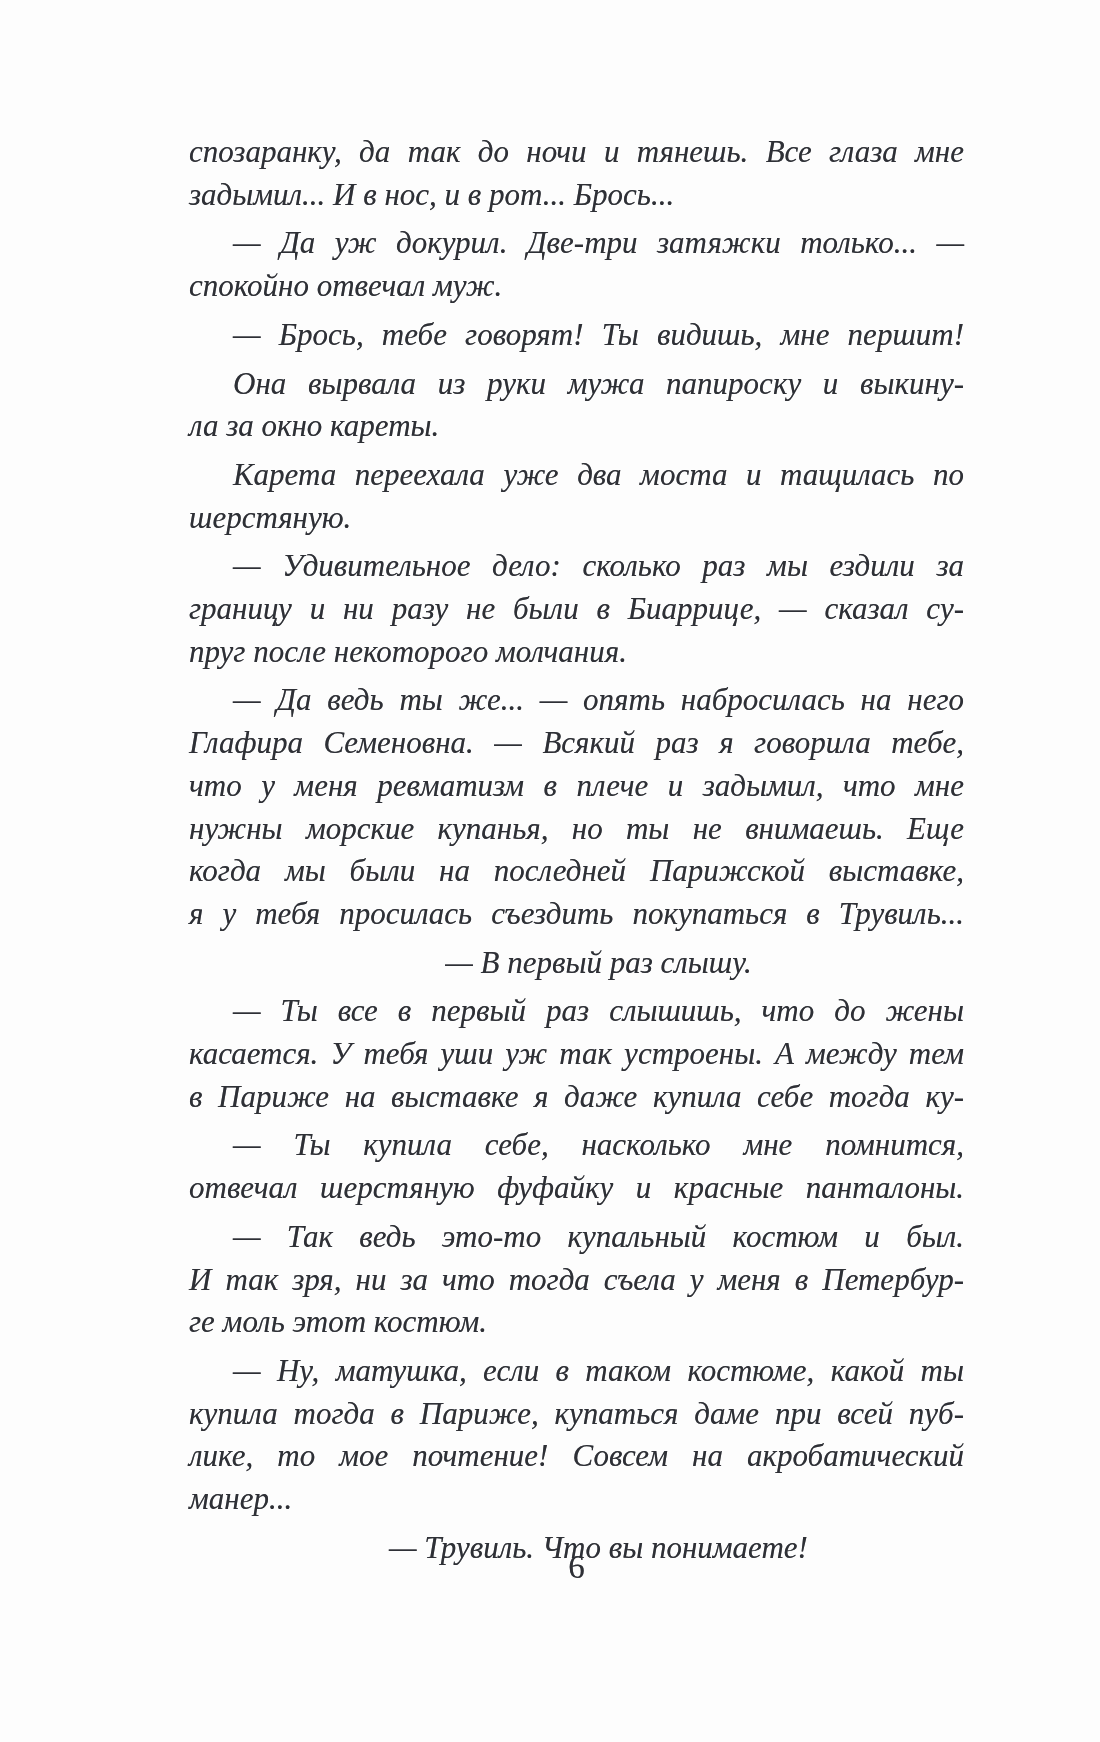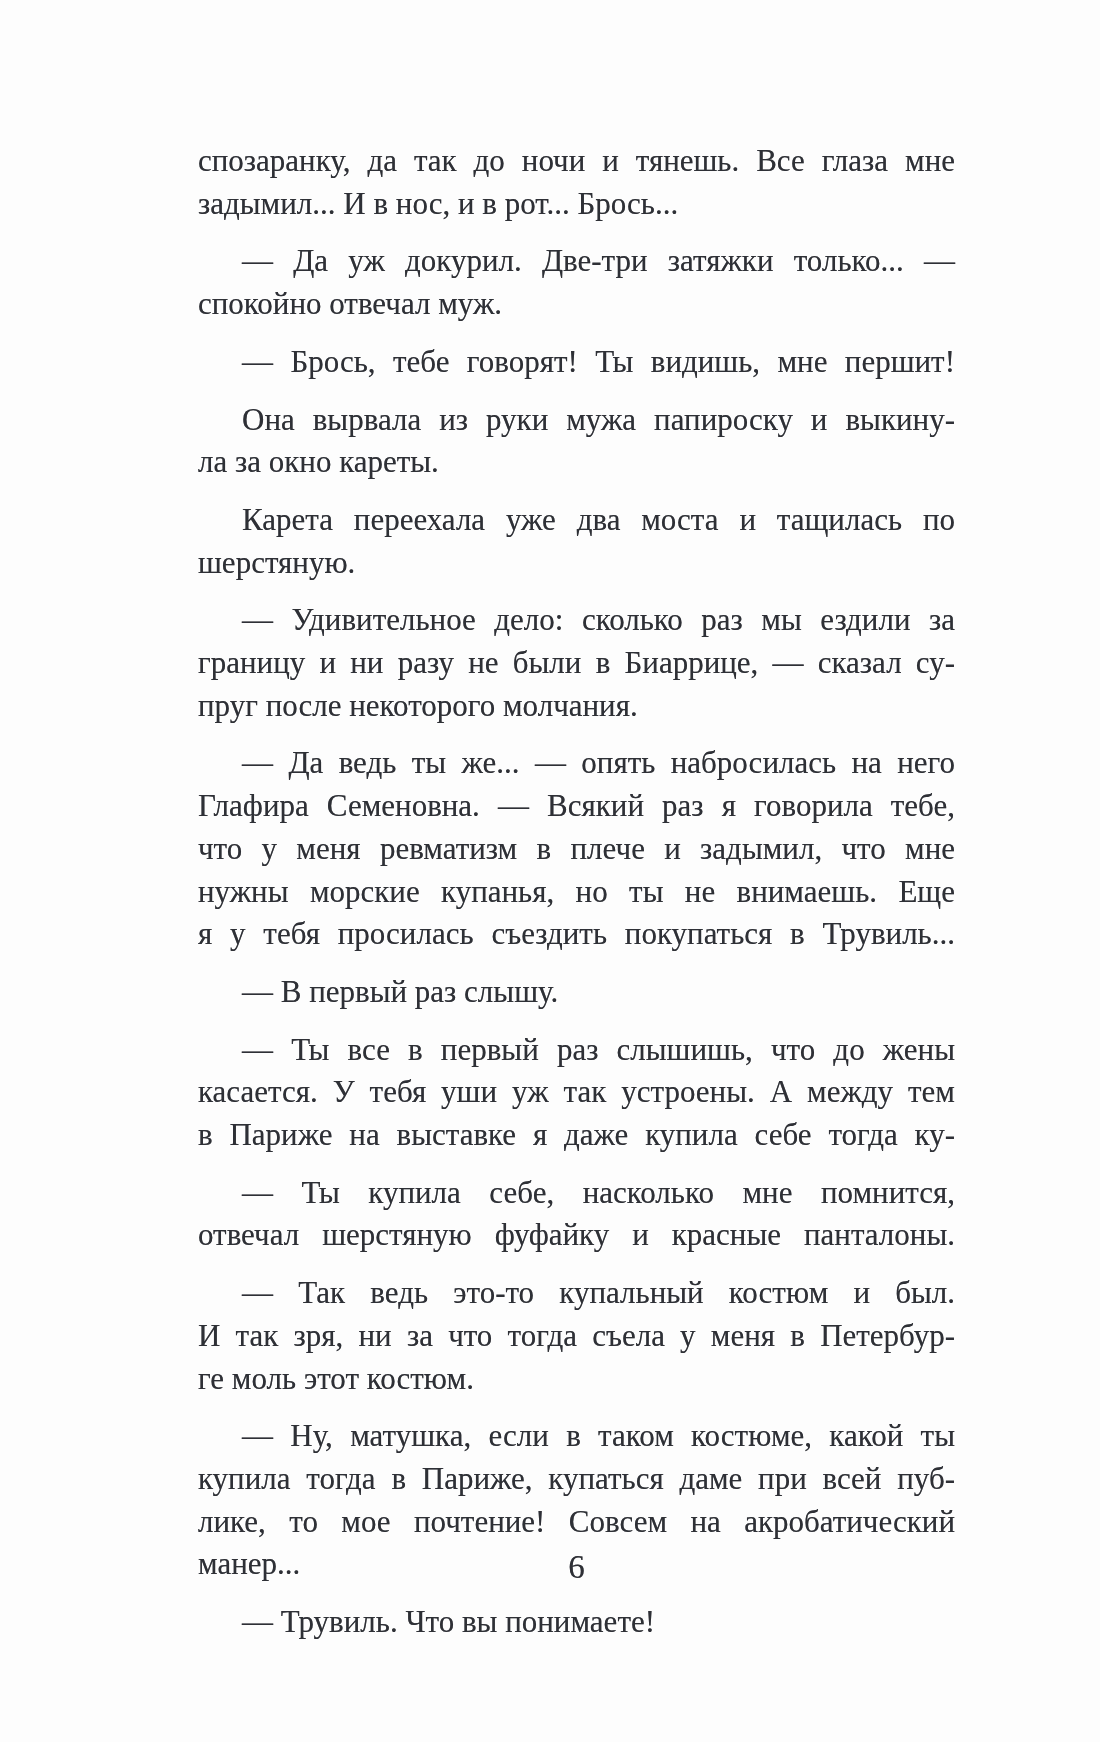--- a/index.html
+++ b/index.html
@@ -22,24 +22,24 @@
   .text-block {
     position: absolute;
     left: 183px;
     top: 125px;
     width: 787px;
     font-size: 31px;
     line-height: 42.7px;
     color: #2e3036;
     text-shadow: 0 0 0.4px rgba(42,44,50,0.55);
   }
-  .para { margin: 15px; }
+  .para { margin: 6px; font-style: italic; }
   .line { text-align: left; white-space: normal; }
   .jst  { text-align: justify; text-align-last: justify; }
-  .ind  { text-indent: 44px; }
+  .ind  { text-indent: 44px; text-align: center; }
   .page-number {
     position: absolute;
     left: 183px;
     top: 1549px;
     width: 787px;
     text-align: center;
     font-size: 33px;
     color: #2e3036;
     text-shadow: 0 0 0.4px rgba(42,44,50,0.55);
   }
@@ -78,20 +78,21 @@
       <div class="line ind jst">— Удивительное дело: сколько раз мы ездили за</div>
       <div class="line jst">границу и ни разу не были в Биаррице, — сказал су-</div>
       <div class="line">пруг после некоторого молчания.</div>
     </div>
 
     <div class="para">
       <div class="line ind jst">— Да ведь ты же... — опять набросилась на него</div>
       <div class="line jst">Глафира Семеновна. — Всякий раз я говорила тебе,</div>
       <div class="line jst">что у меня ревматизм в плече и задымил, что мне</div>
       <div class="line jst">нужны морские купанья, но ты не внимаешь. Еще</div>
+      <div class="line jst">когда мы были на последней Парижской выставке,</div>
       <div class="line jst">я у тебя просилась съездить покупаться в Трувиль...</div>
     </div>
 
     <div class="para">
       <div class="line ind">— В первый раз слышу.</div>
     </div>
 
     <div class="para">
       <div class="line ind jst">— Ты все в первый раз слышишь, что до жены</div>
       <div class="line jst">касается. У тебя уши уж так устроены. А между тем</div>

